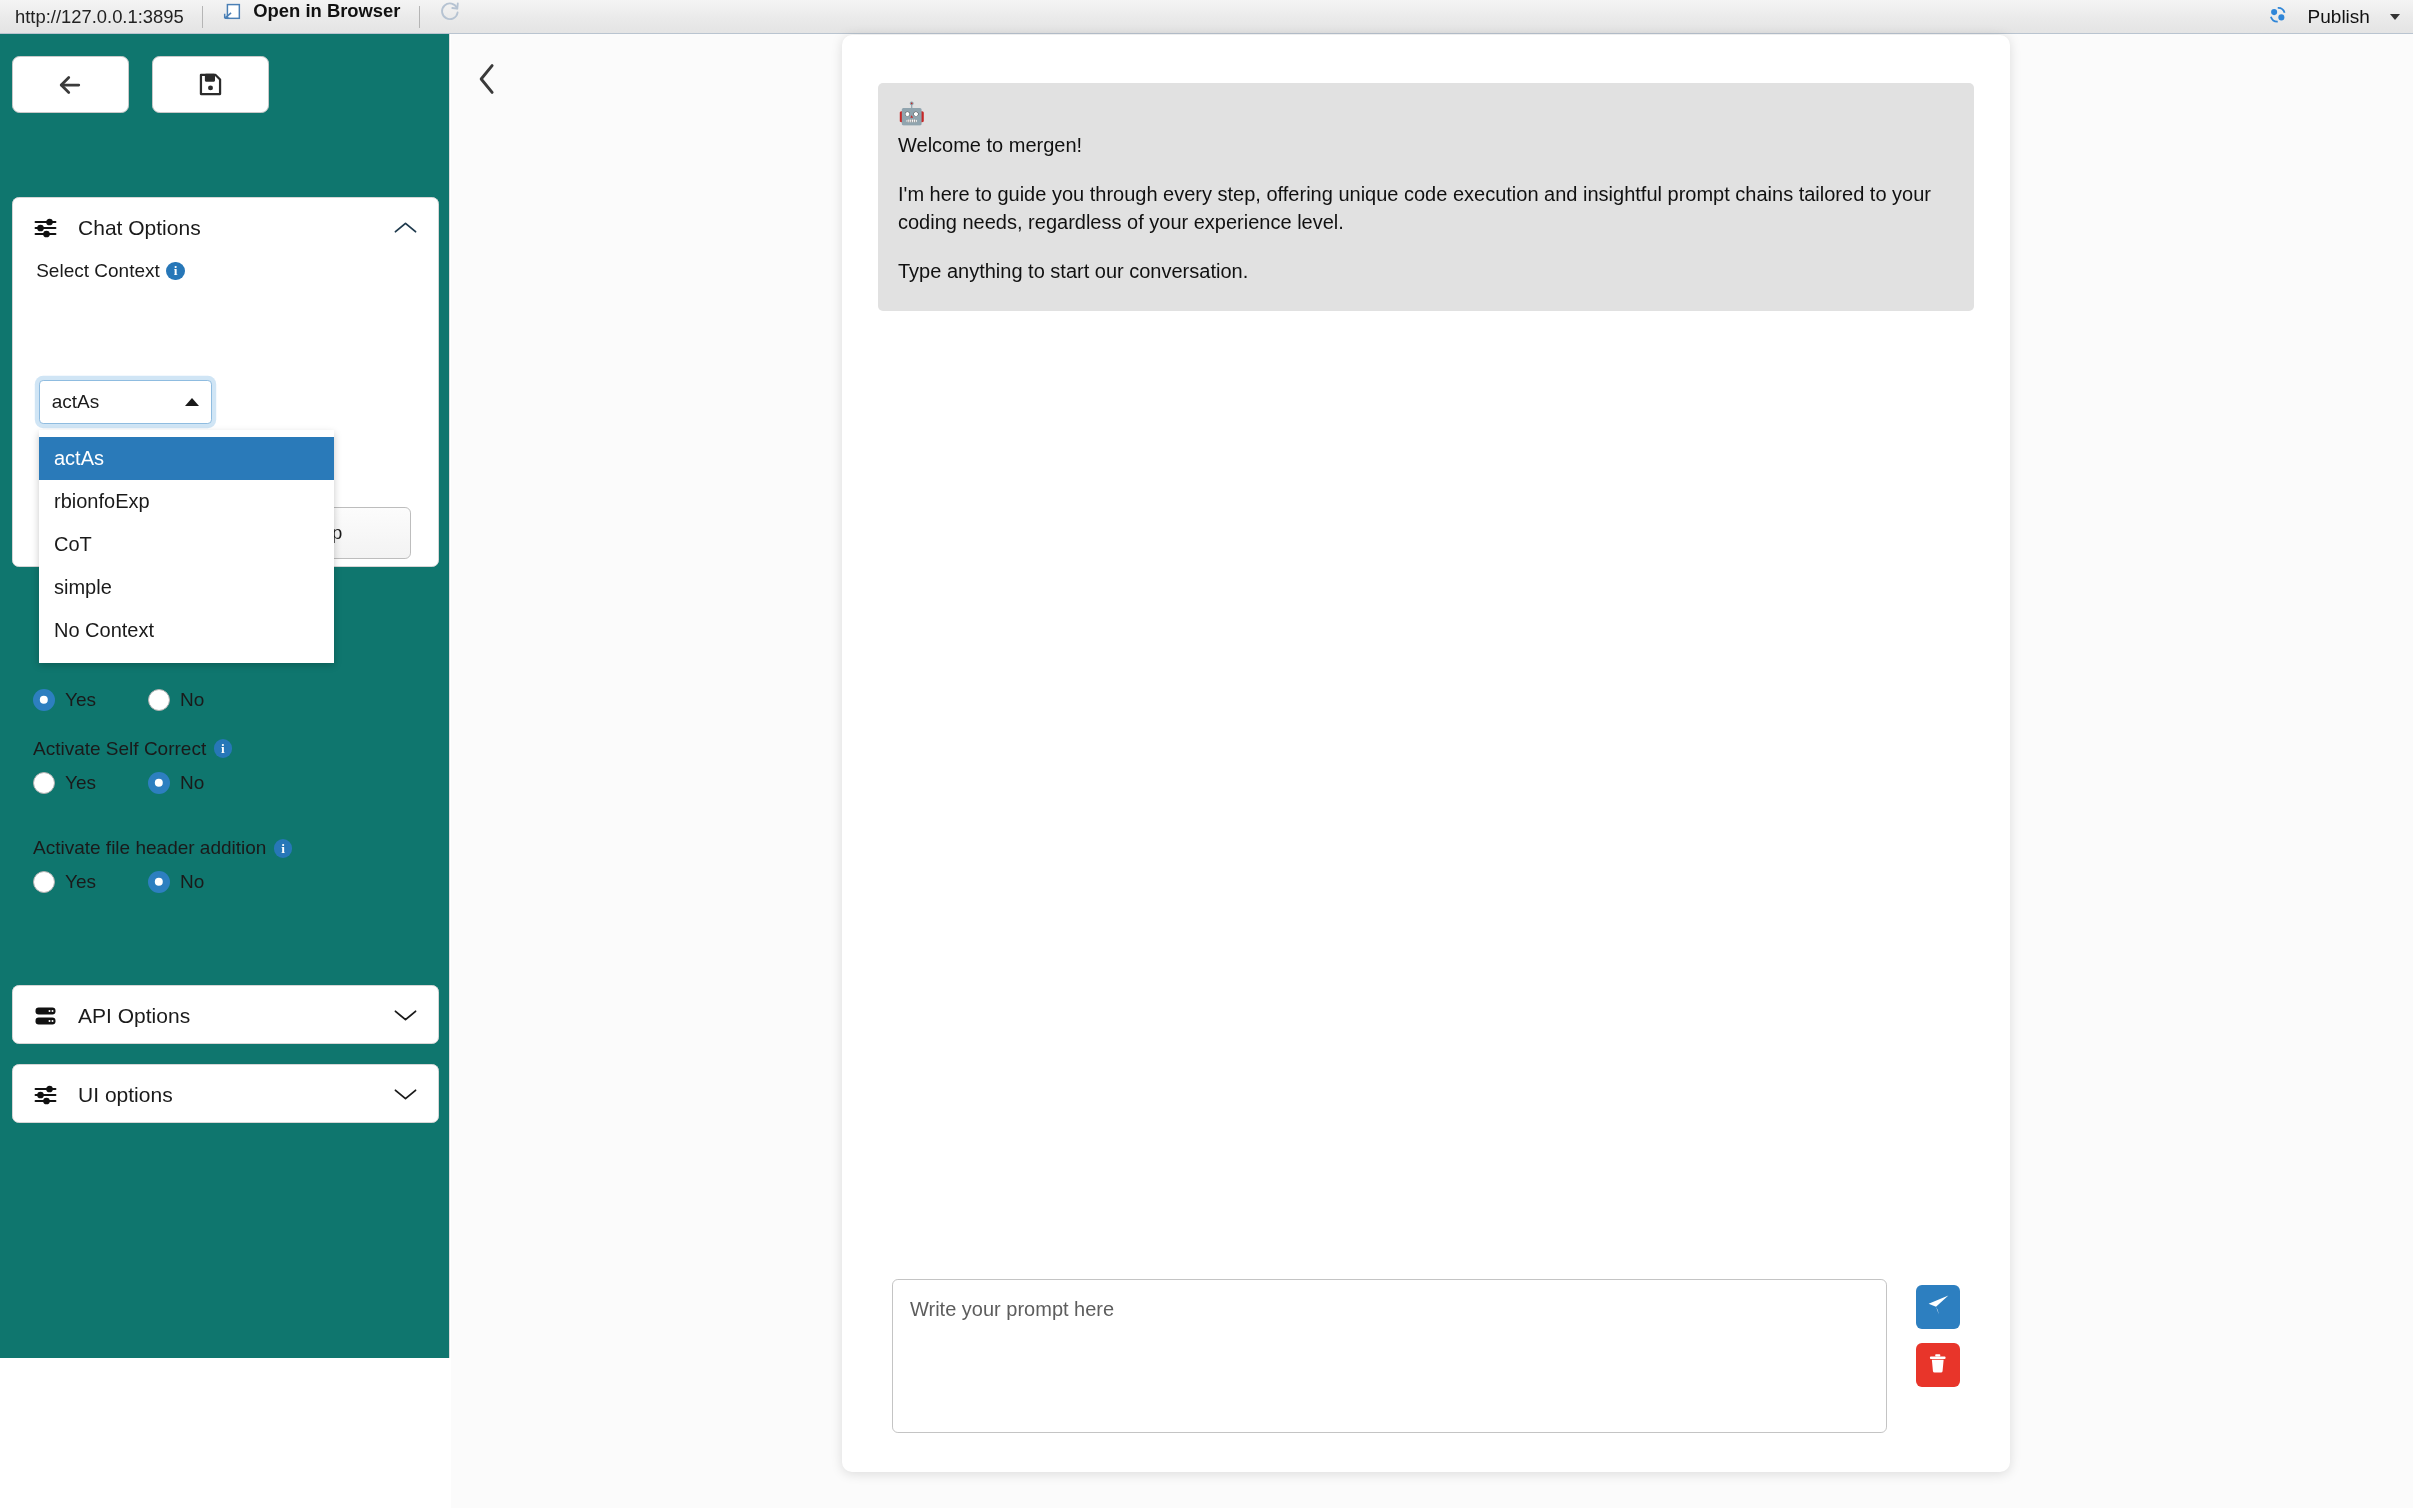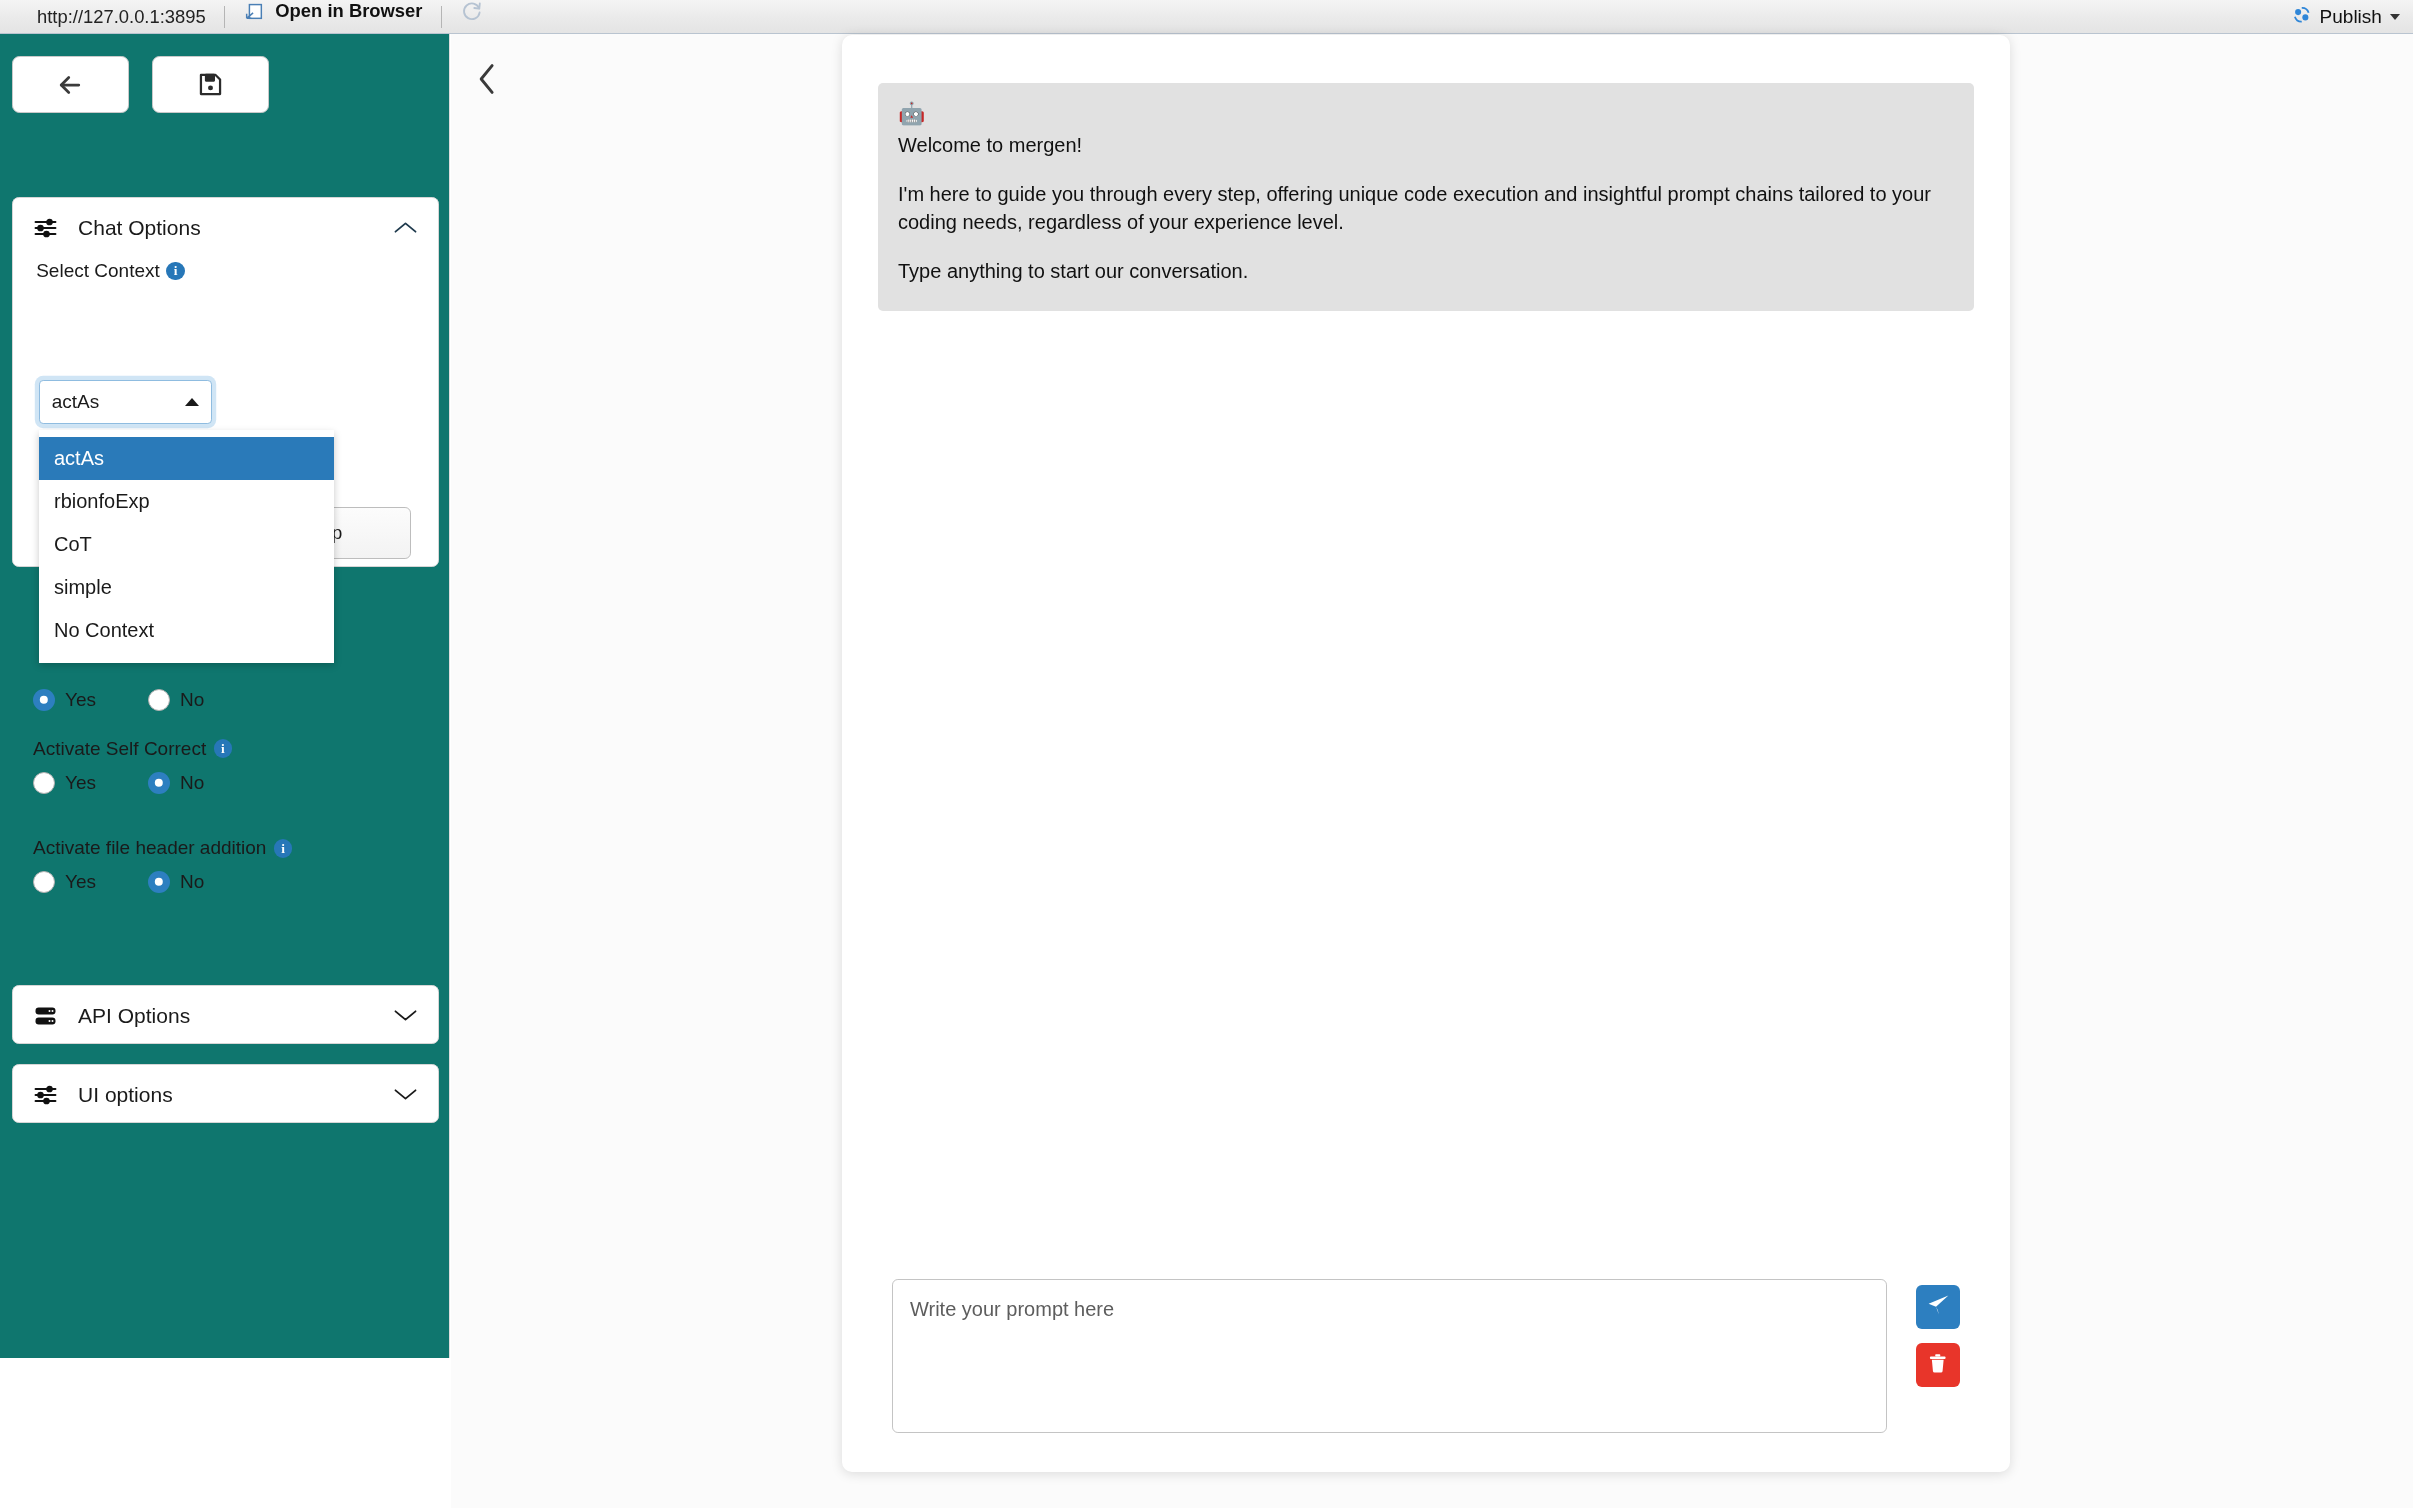--- a/index.html
+++ b/index.html
@@ -21,21 +21,20 @@
     background: linear-gradient(to bottom, #f4f4f4 0%, #eaeaea 55%, #e4e4e4 100%);
     border-bottom: 0.8px solid #b9c4d0;
     display: flex;
     align-items: center;
   }
   #toolbar .url {
     font-size: 18.4px;
     color: #222;
     padding: 0 15px 0 15px;
     white-space: nowrap;
-    margin-left: 22px;
   }
   .tb-sep {
     width: 0.8px;
     height: 22px;
     background: #b5b5b5;
     margin: 0 3.4px;
   }
   .tb-item {
     display: flex;
     align-items: flex-start;
@@ -47,21 +46,21 @@
   .tb-label {
     font-size: 18.4px;
     font-weight: bold;
     color: #111;
     white-space: nowrap;
   }
   .tb-spacer { flex: 1 1 auto; }
   #publish {
     display: flex;
     align-items: center;
-    gap: 6px;
+    gap: 18px;
     padding: 0 13.4px;
     height: 34px;
   }
   #publish .tb-label { font-weight: normal; font-size: 19px; }
   .caret-dn {
     width: 0; height: 0;
     border-left: 5.9px solid transparent;
     border-right: 5.9px solid transparent;
     border-top: 6.7px solid #333;
     margin-left: 1.7px;

